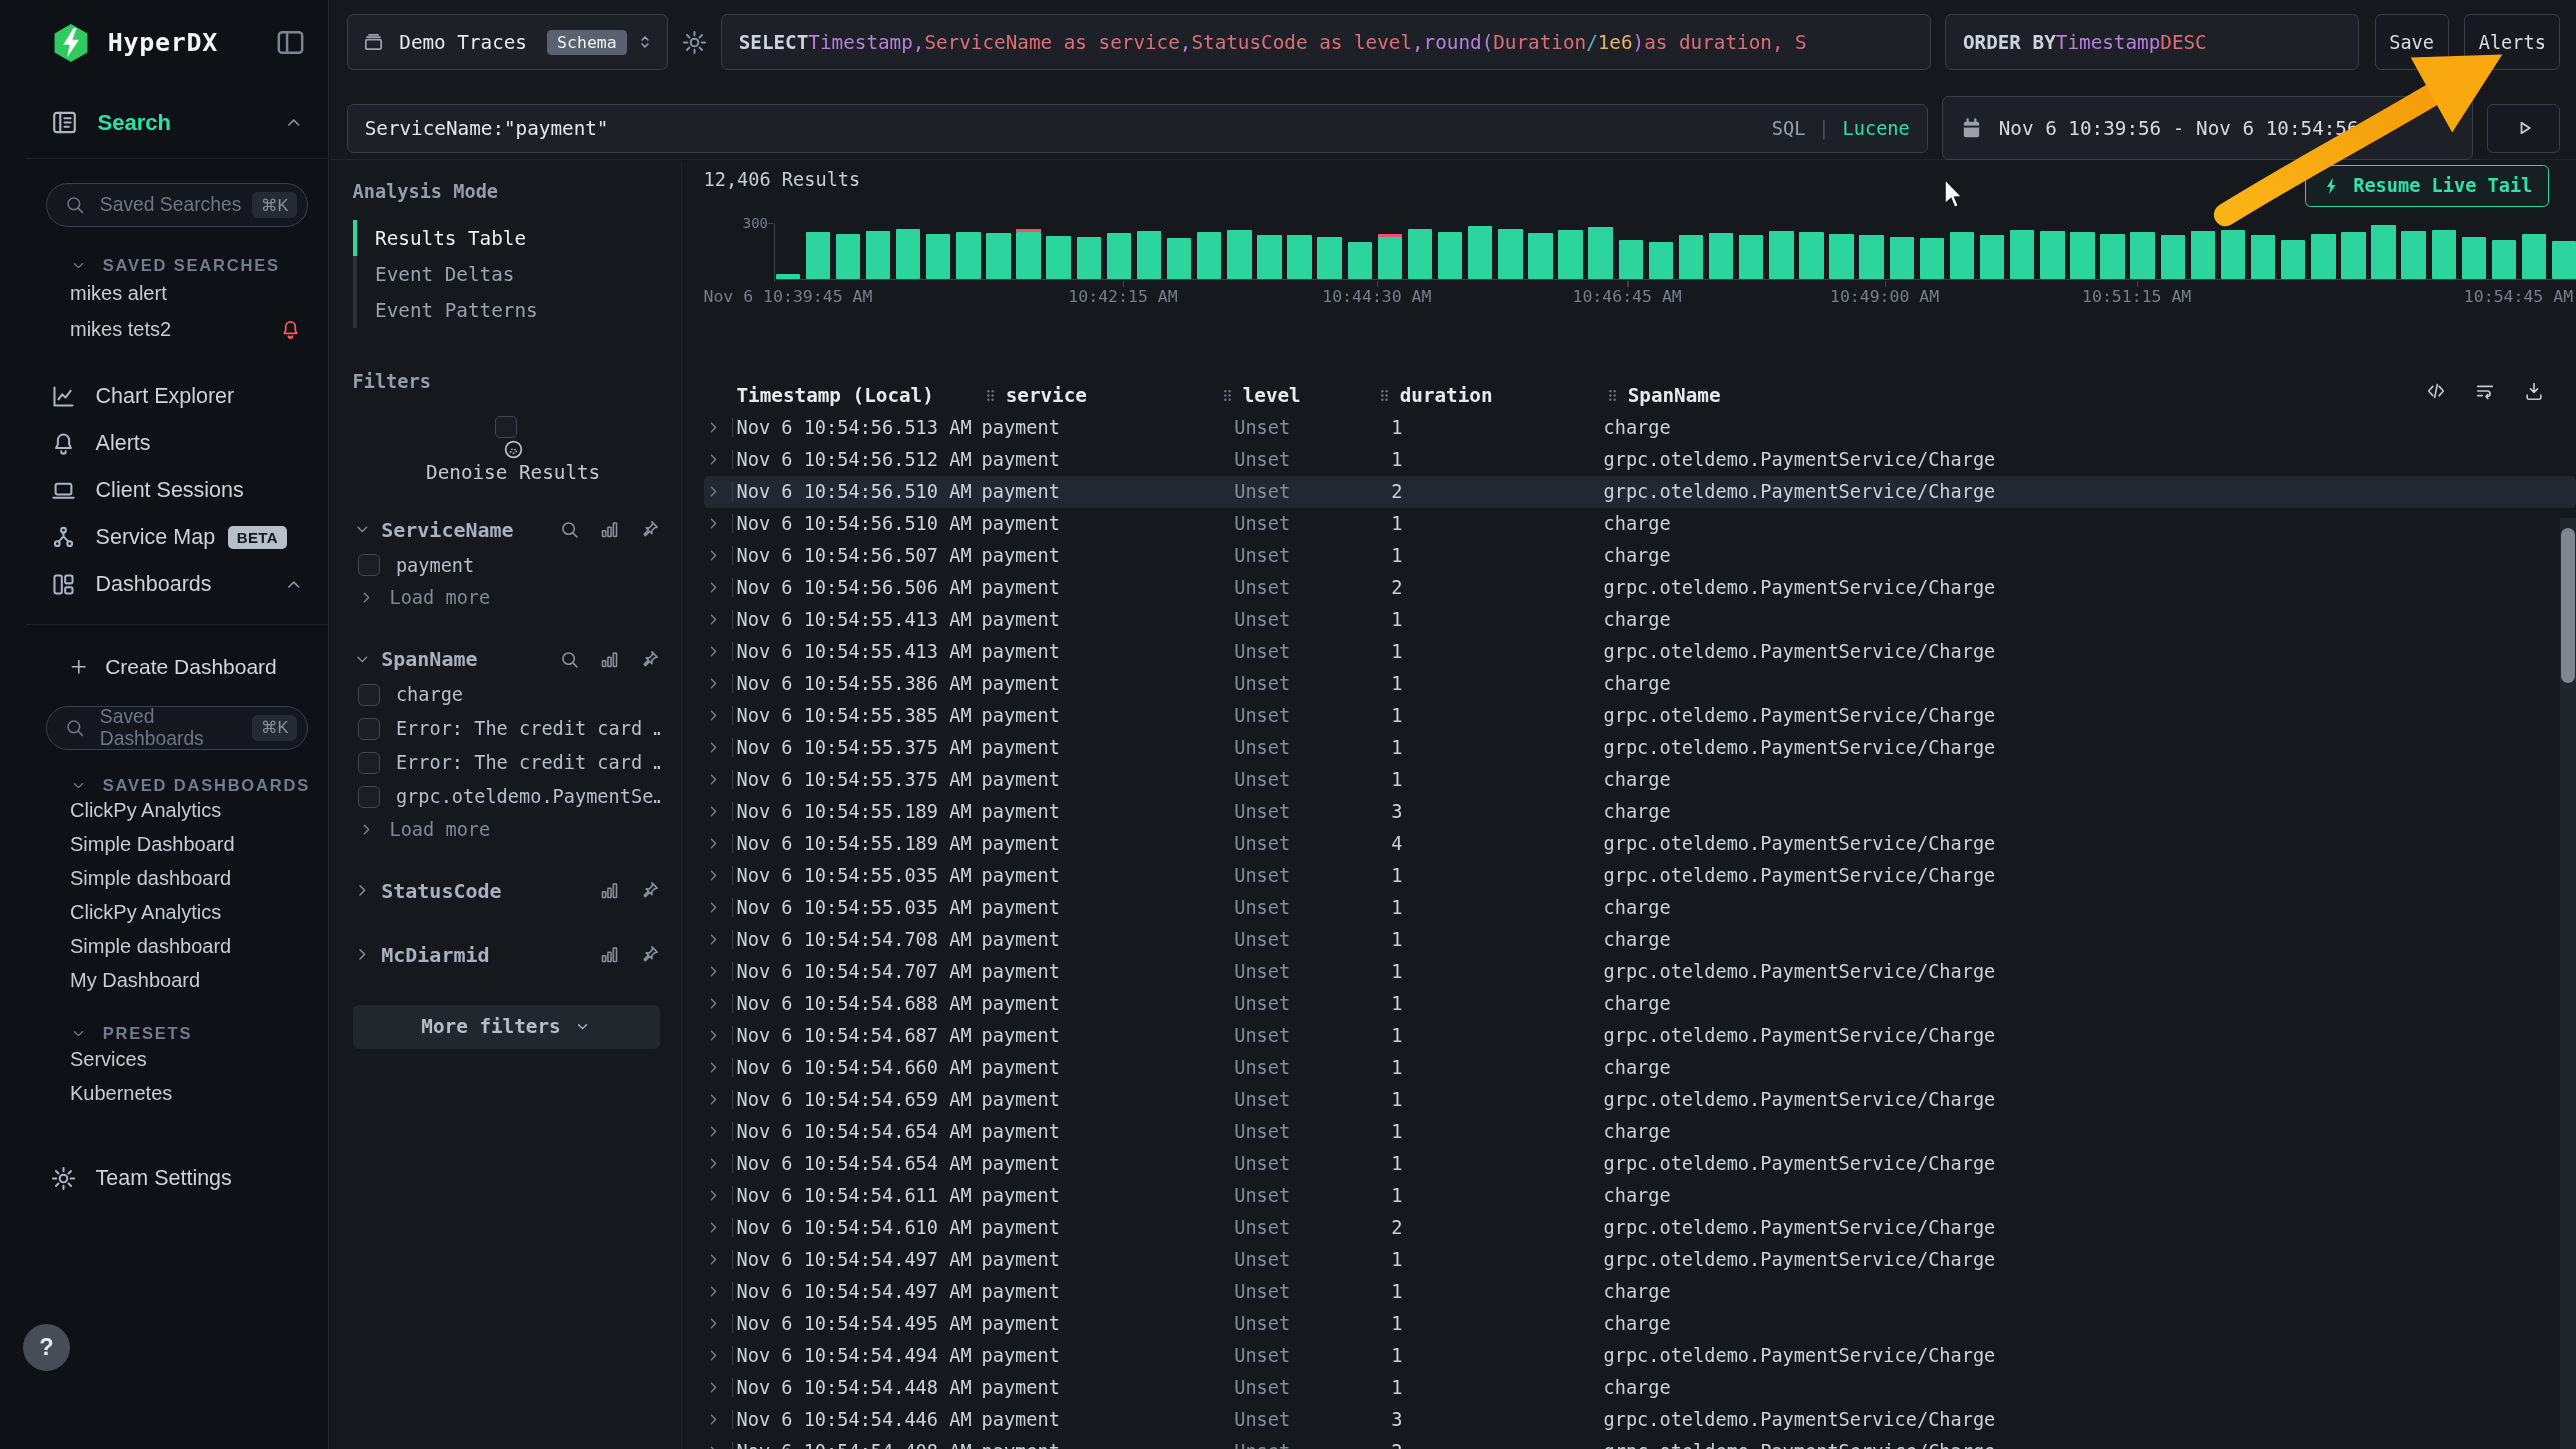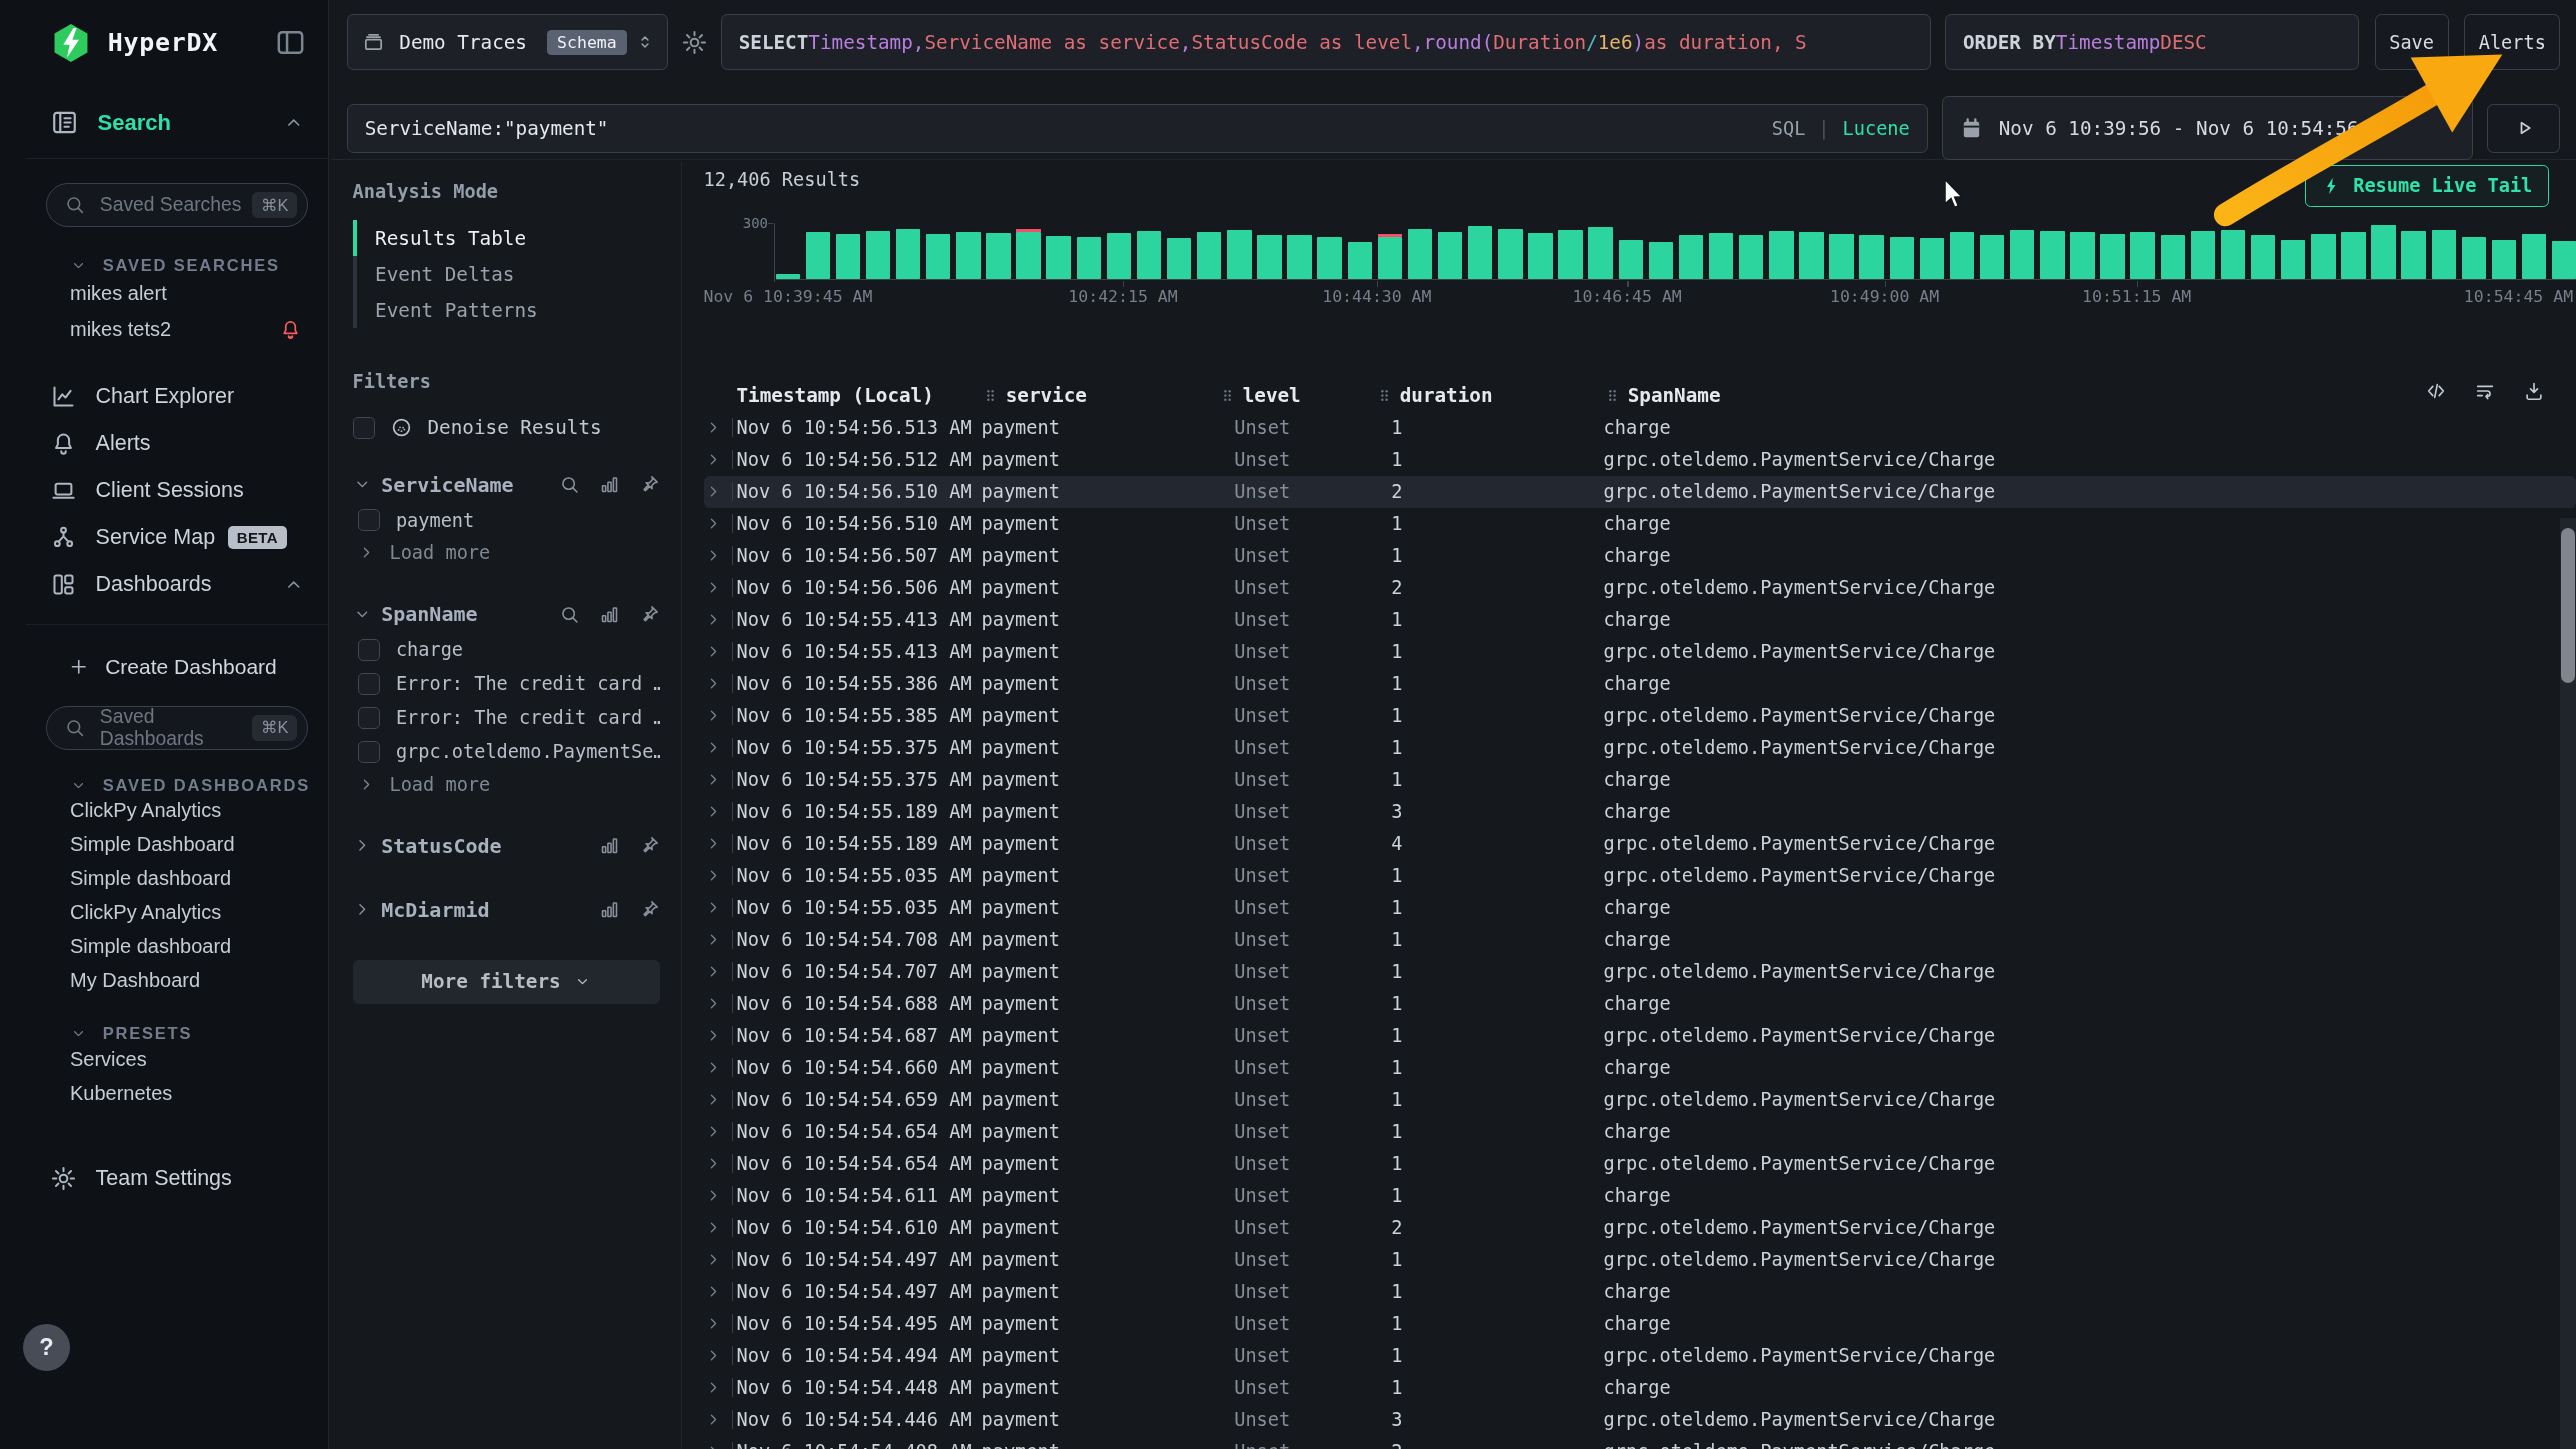--- a/index.html
+++ b/index.html
@@ -83,21 +83,21 @@
   .play-btn { width:73px; height:49px; margin-left:14.3px; color:#c6ccd4; font-size:24px; }
 
   
   .content { position:absolute; top:162px; left:0; right:0; bottom:0; display:flex; }
   .filters { width:351px; border-right:1.4px solid #21252c; padding:18.6px 21.5px 0 21.5px; flex:none; }
   .panel-label { font-size:18.6px; font-weight:bold; color:#959da9; }
   .mode-list { margin-top:18.6px; }
   .mode-item { height:36px; display:flex; align-items:center; padding-left:18.6px; border-left:4.3px solid #2e333b; font-size:19.3px; color:#9aa2ac; }
   .mode-item.active { border-left-color:#2bd89e; color:#eef1f5; }
   .filters-label { margin-top:43px; }
-  .denoise-row { display:flex; align-items:center; margin-top:24px; }
+  .denoise-row { display:flex; align-items:center; margin-top:24px;flex-direction:column; }
   .cb { width:22px; height:22px; border:1.4px solid #41464f; background:#1b1e24; border-radius:5px; flex:none; }
   .denoise-ic { font-size:23px; color:#b9bfc9; margin-left:15.7px; }
   .denoise-lbl { font-size:19.3px; color:#c3c9d1; margin-left:14.3px; }
   .facet { margin-top:27px; }
   .facet-head { display:flex; align-items:center; height:37px; }
   .facet-chev { font-size:18.6px; color:#8a919c; width:21.5px; }
   .facet-name { font-size:20px; font-weight:bold; color:#a9b1bf; margin-left:7.2px; }
   .facet-icons { margin-left:auto; display:flex; align-items:center; gap:18.6px; color:#8a919c; font-size:21px; }
   .facet-item { display:flex; align-items:center; height:34px; padding-left:5.7px; }
   .facet-item .flbl { font-size:18.6px; color:#b9bfc9; margin-left:15.7px; white-space:nowrap; overflow:hidden; }

